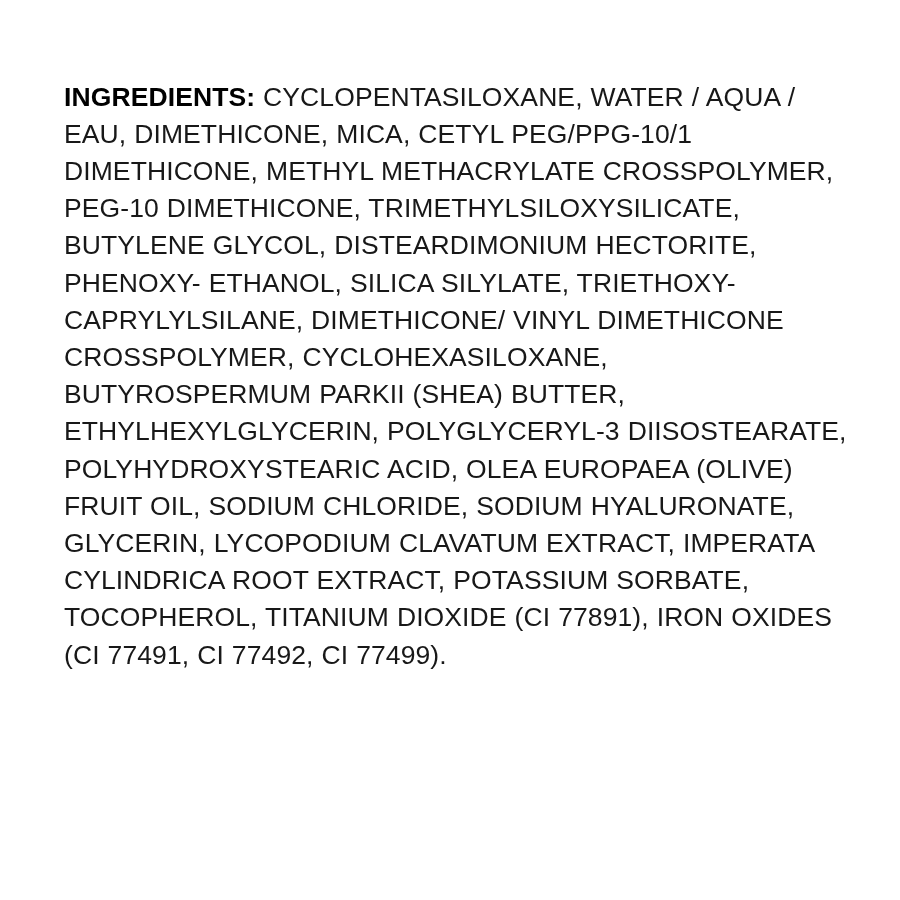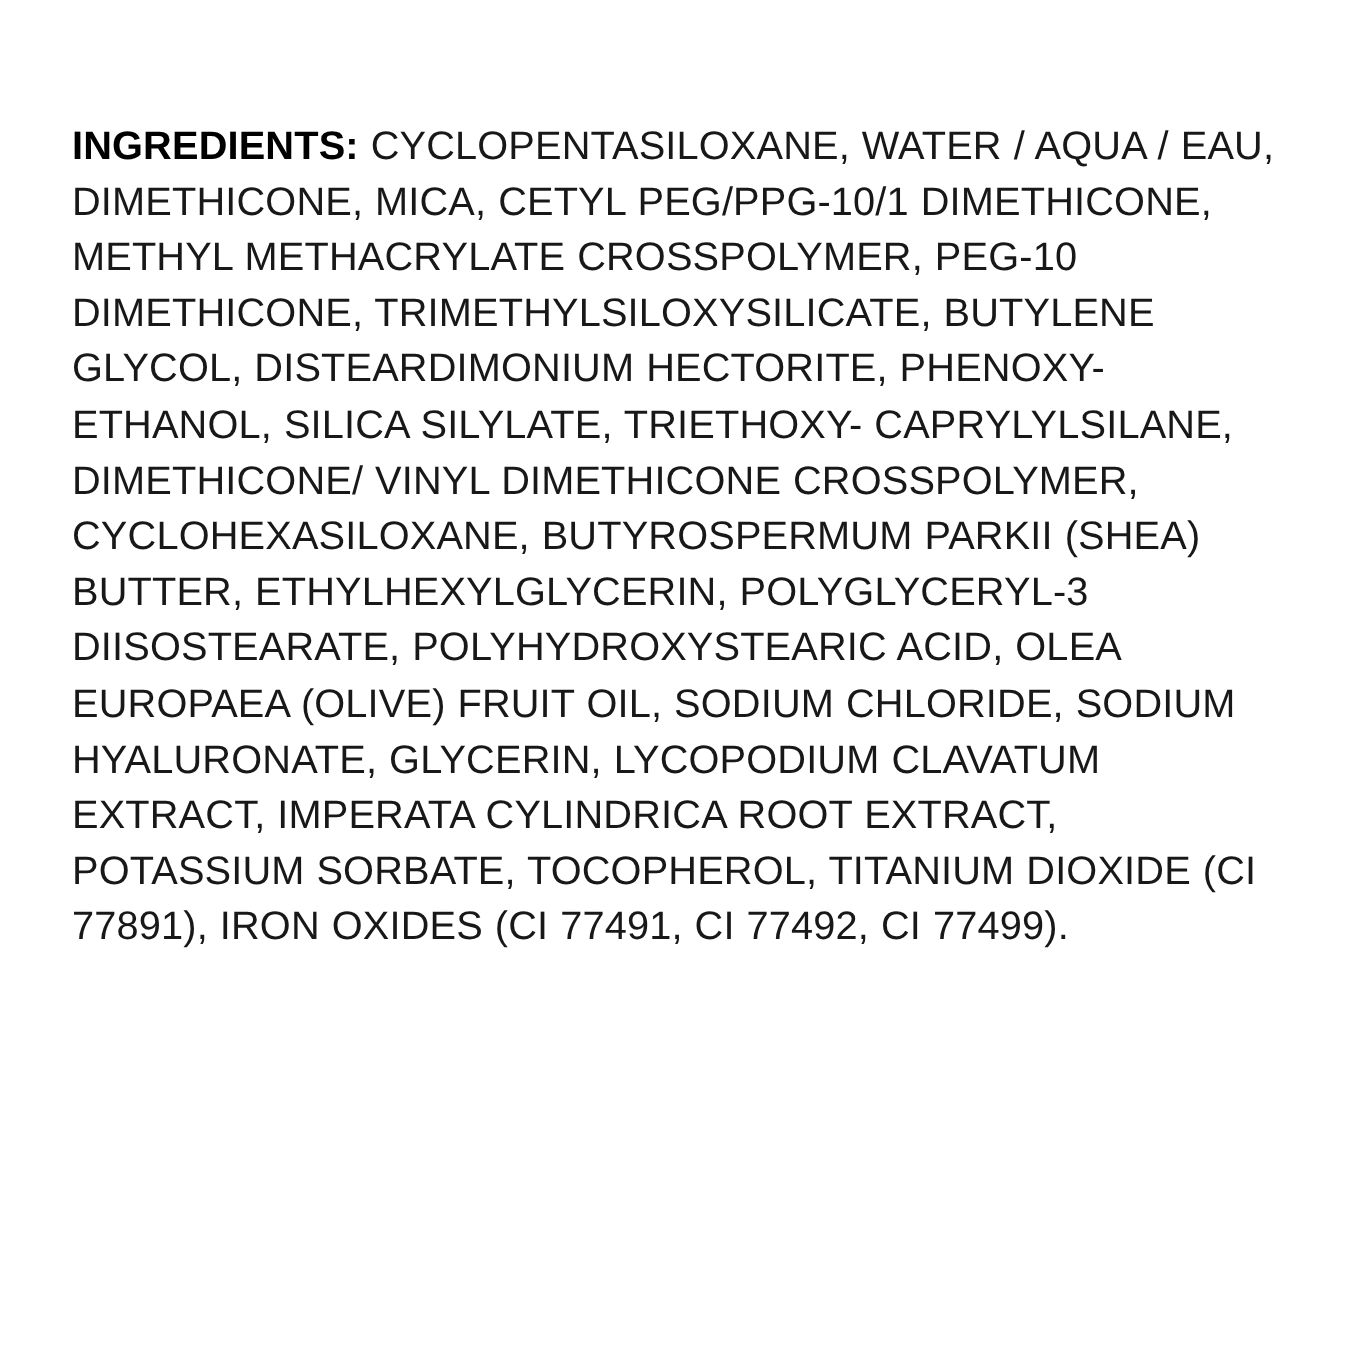--- a/index.html
+++ b/index.html
@@ -11,21 +11,21 @@
     height: 900px;
     background: #ffffff;
     font-family: "Liberation Sans", sans-serif;
     color: #1a1a1a;
     overflow: hidden;
   }
   .page {
     box-sizing: border-box;
     width: 900px;
     height: 900px;
-    padding: 52px 48px 0 48px;
+    padding: 52px 48px 0 64px;
     background: #ffffff;
   }
   .ingredients-block {
     font-size: 26.5px;
     line-height: 37.2px;
     letter-spacing: 0.1px;
     text-align: left;
     word-spacing: 0.5px;
     color: #181818;
     max-width: 812px;

